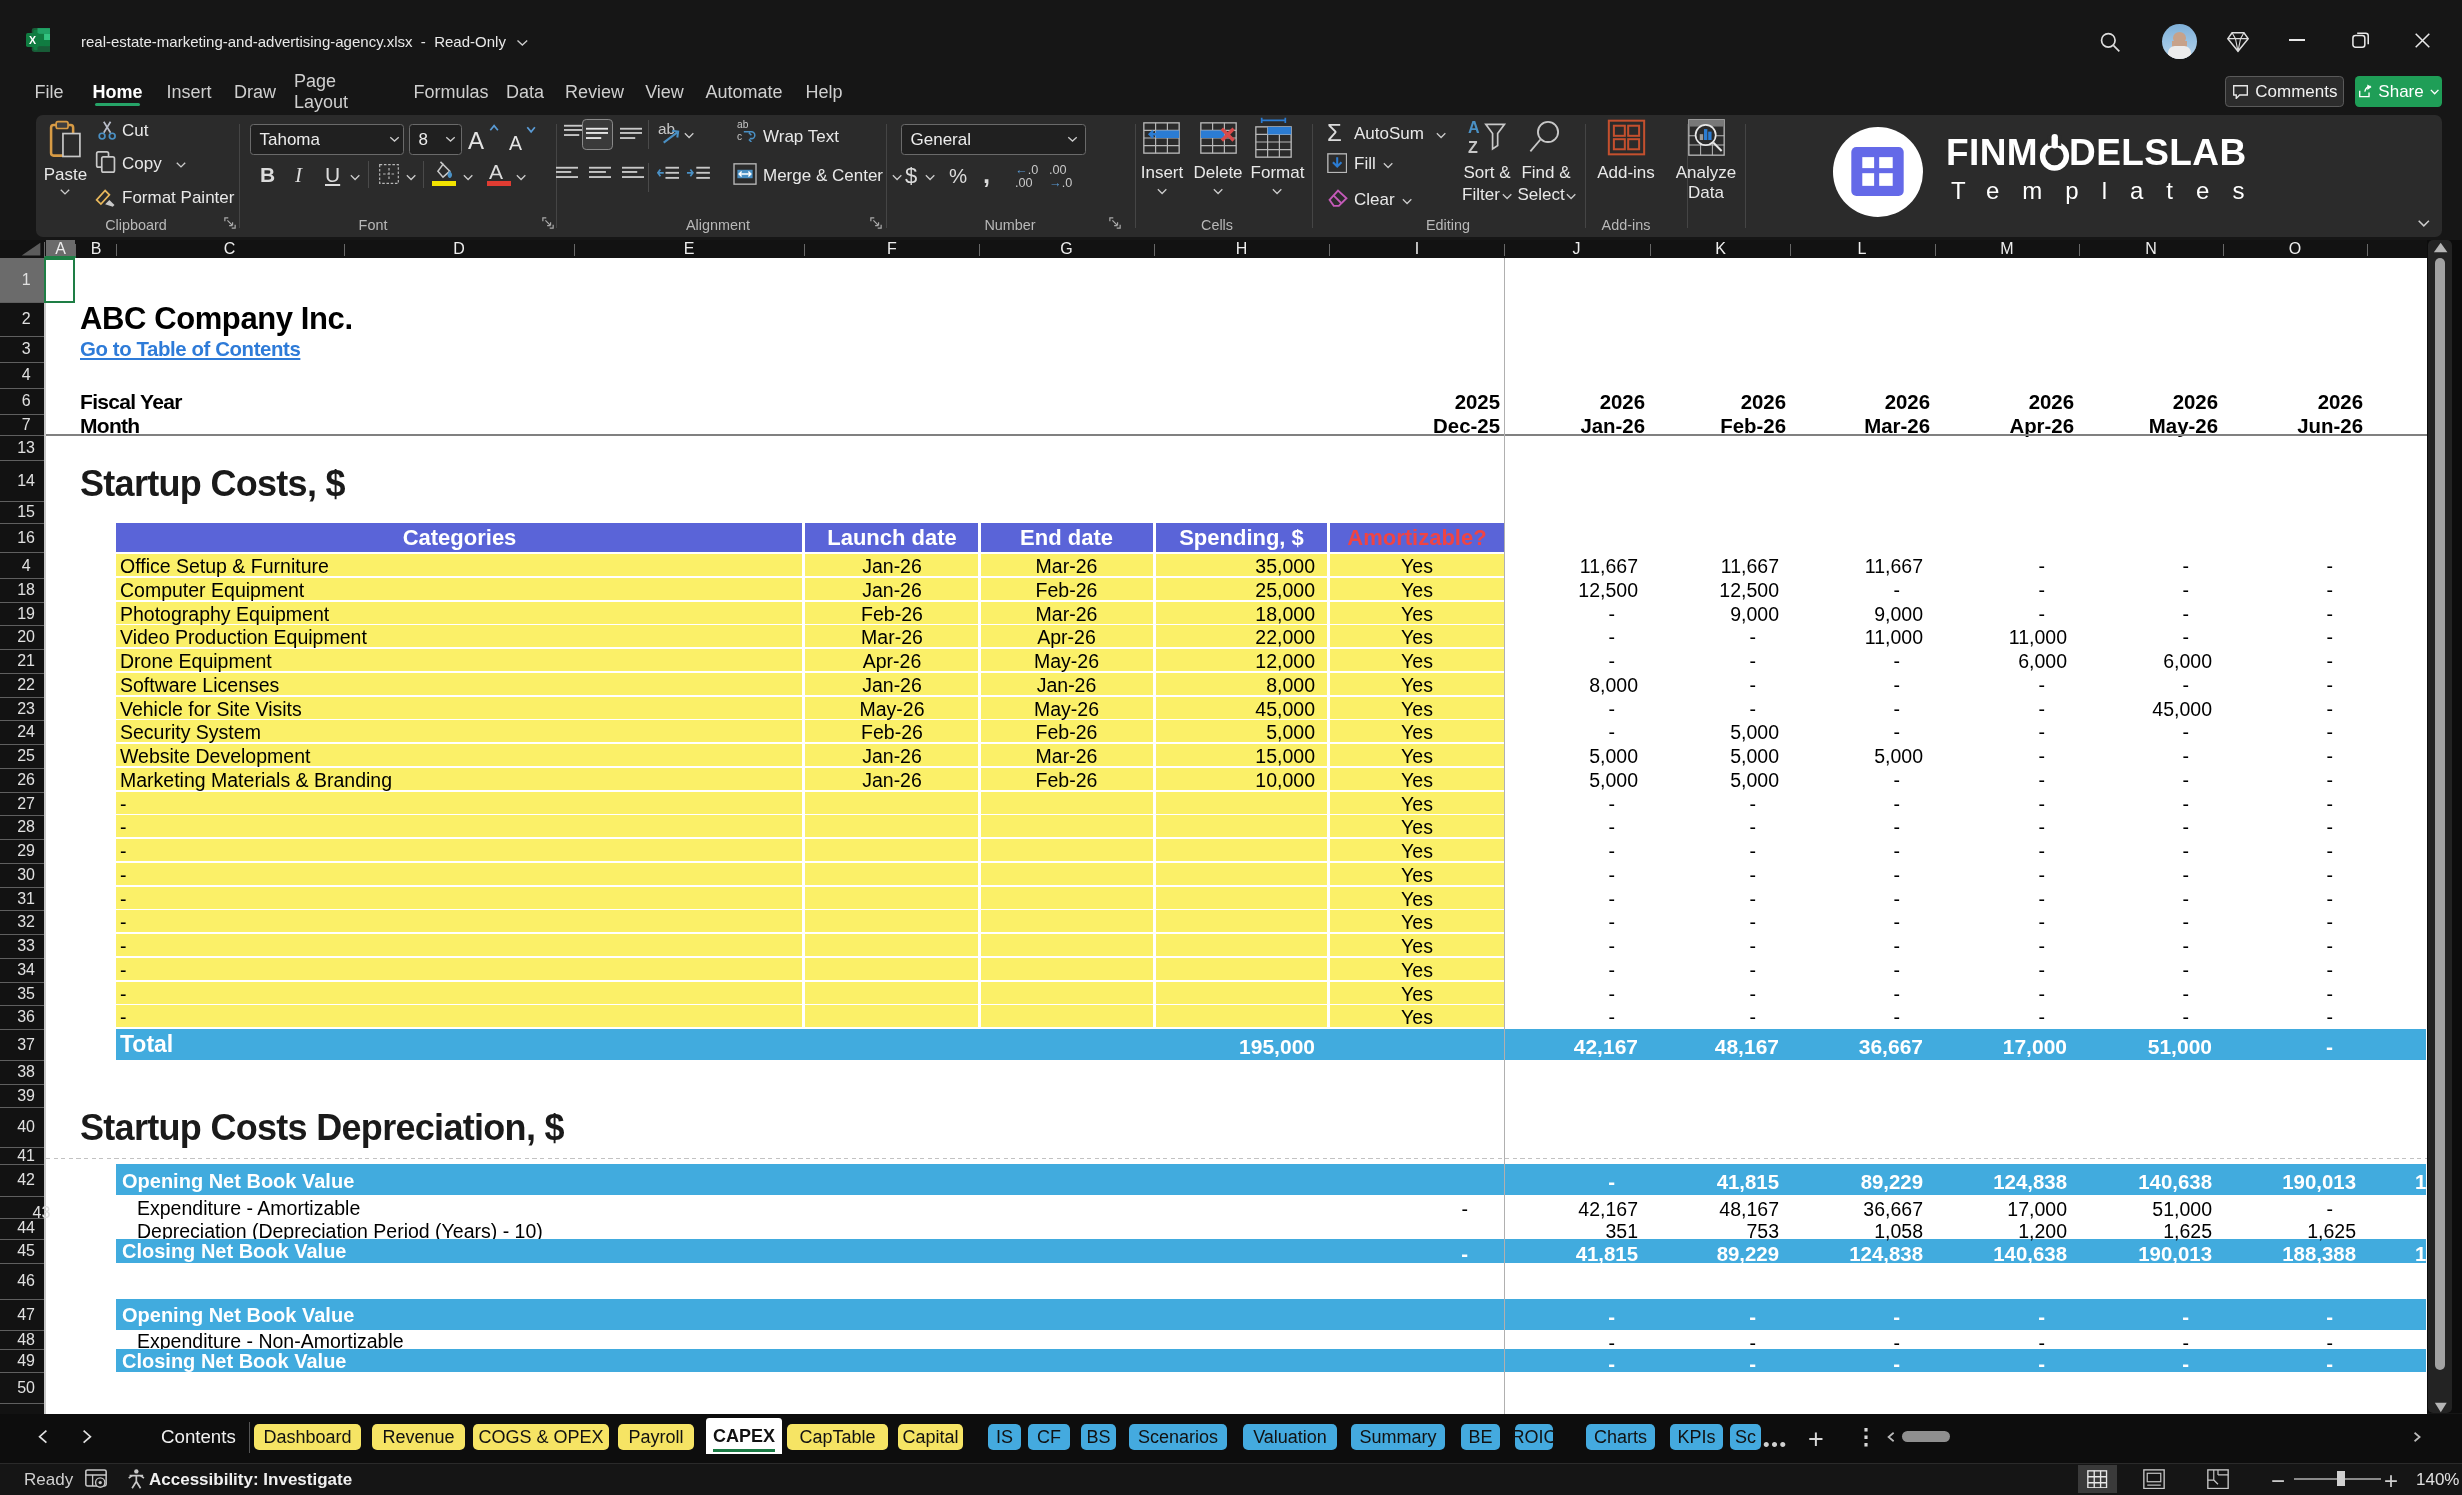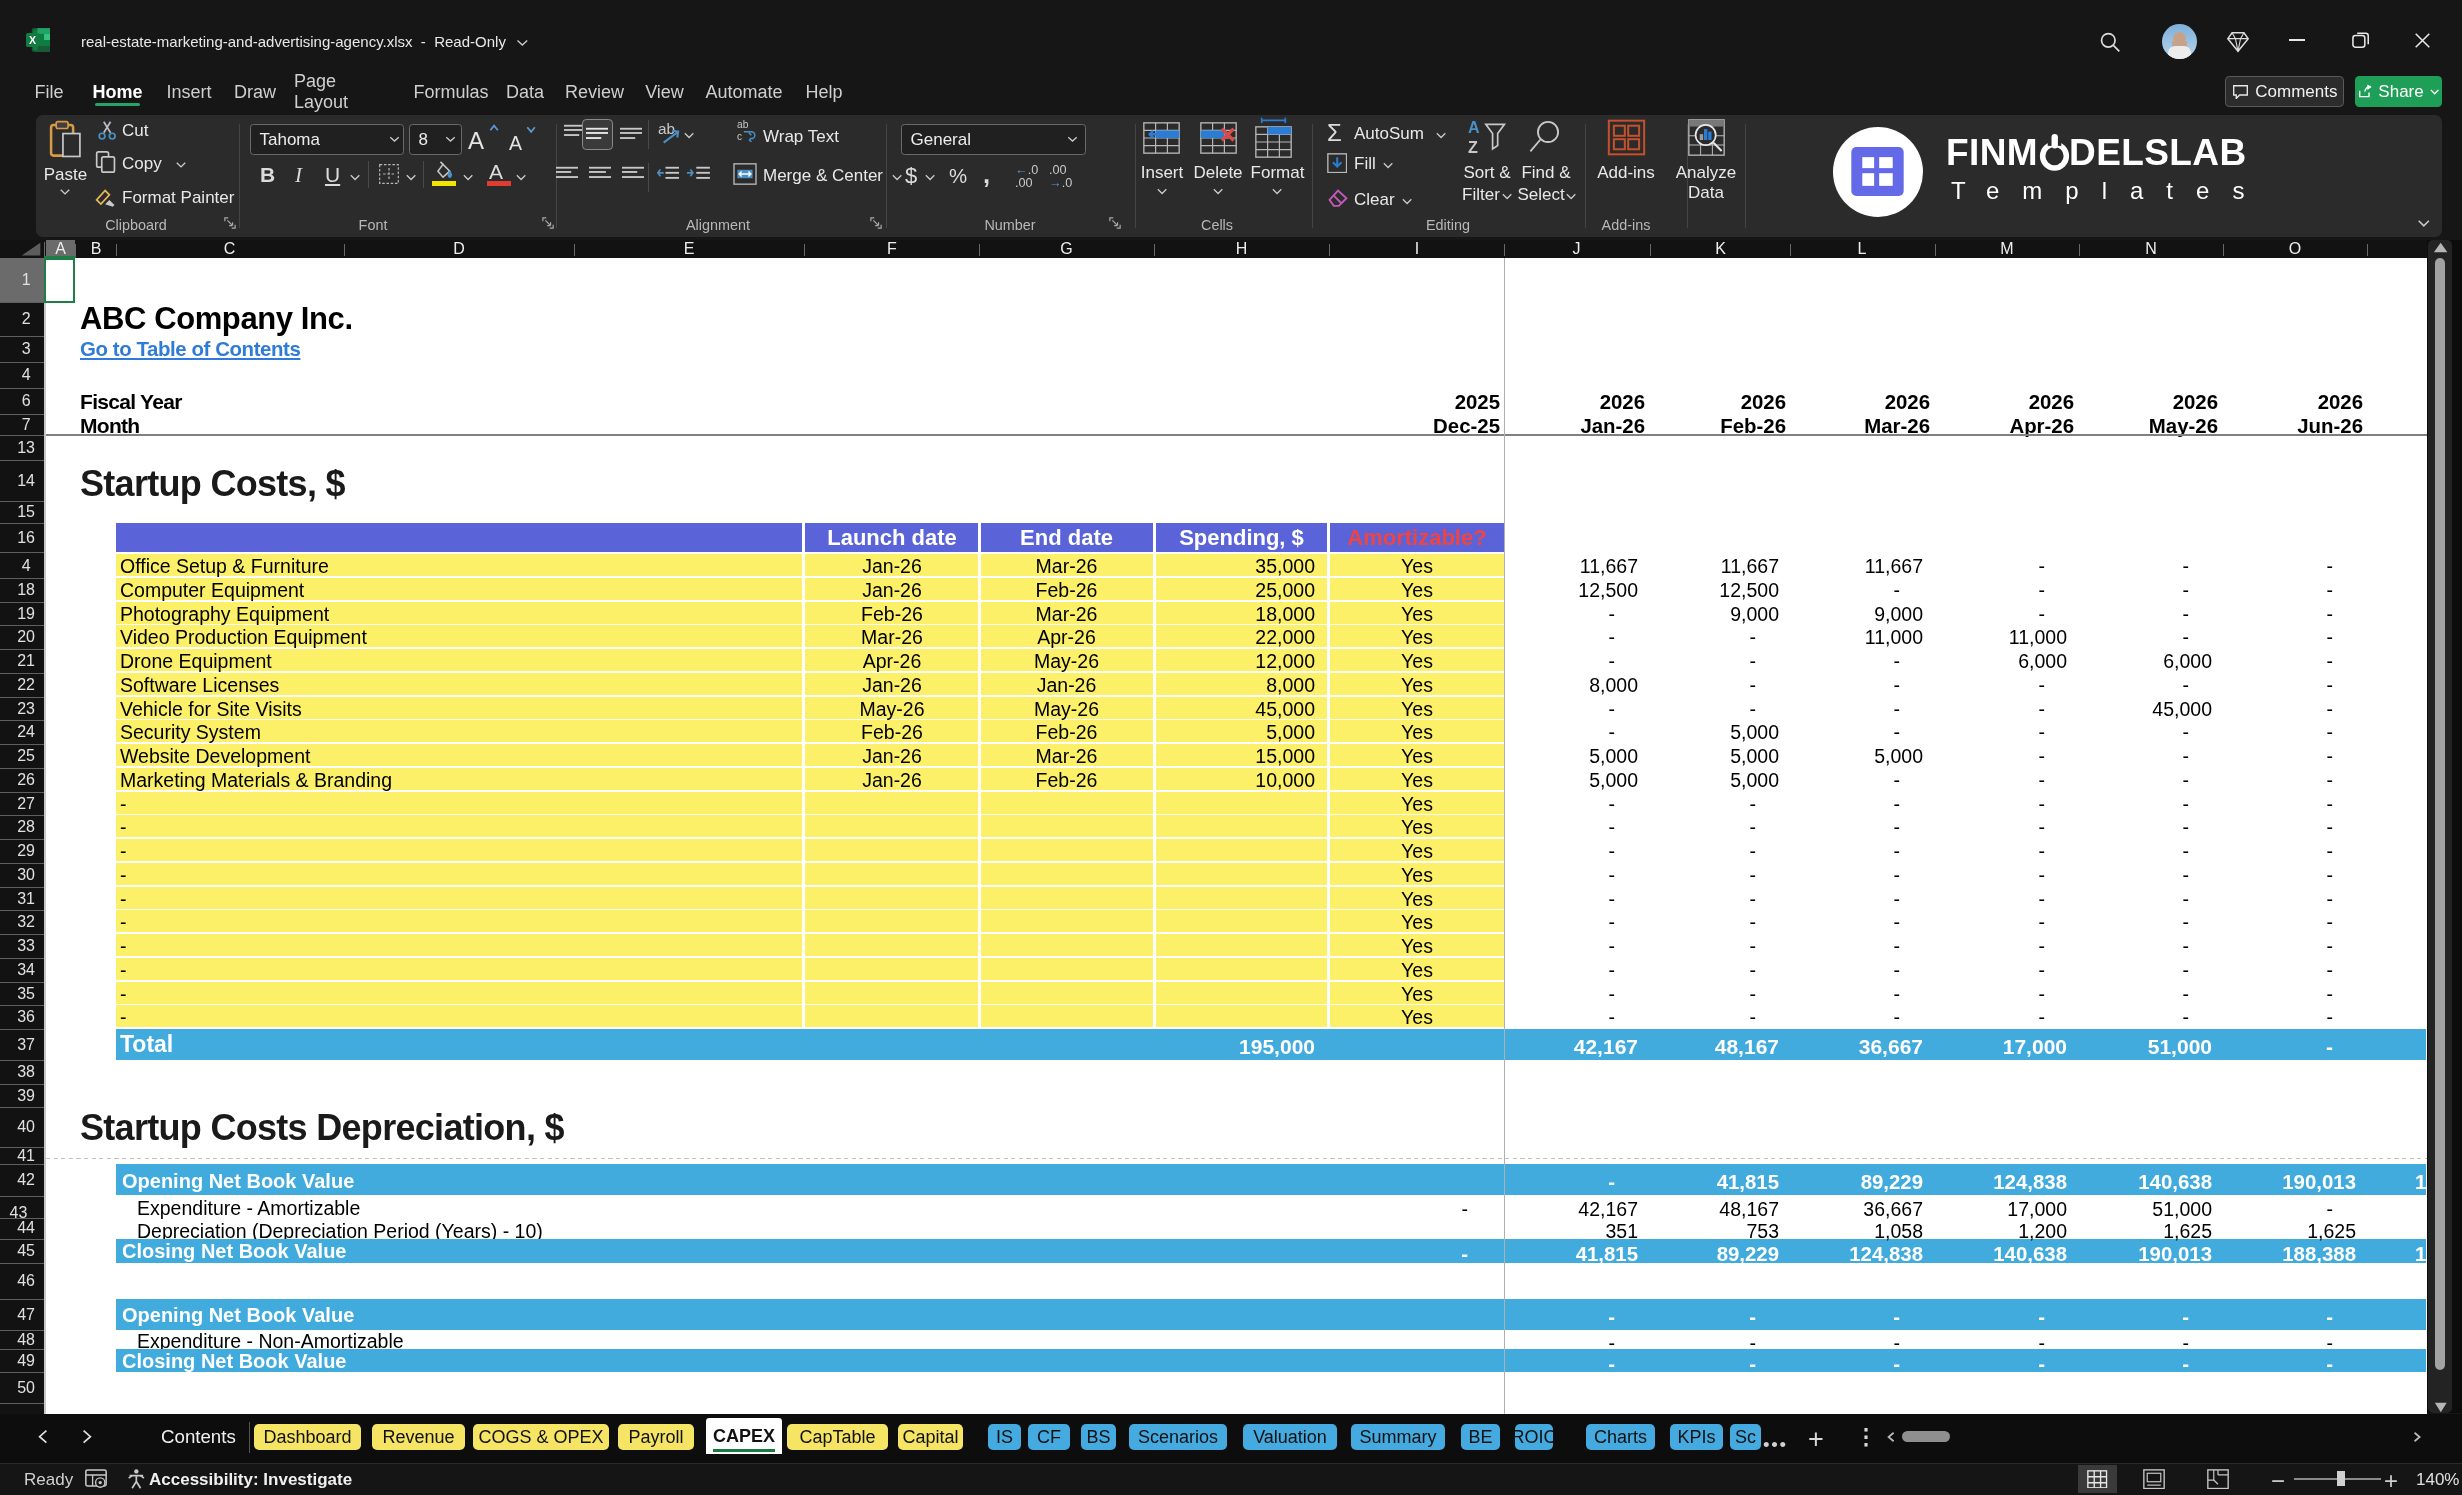--- a/index.html
+++ b/index.html
@@ -461,21 +461,21 @@
 <div class="ab ct" style="left:7.6px;top:1060px;width:37px;height:24px;font-size:16px;color:#e0e0e0;">38</div>
 <div class="ab" style="left:0;top:1084px;width:44px;height:0.8px;background:#5f5f5f;"></div>
 <div class="ab ct" style="left:7.6px;top:1084px;width:37px;height:24px;font-size:16px;color:#e0e0e0;">39</div>
 <div class="ab" style="left:0;top:1107px;width:44px;height:0.8px;background:#5f5f5f;"></div>
 <div class="ab ct" style="left:7.6px;top:1107px;width:37px;height:40px;font-size:16px;color:#e0e0e0;">40</div>
 <div class="ab" style="left:0;top:1147px;width:44px;height:0.8px;background:#5f5f5f;"></div>
 <div class="ab ct" style="left:7.6px;top:1147px;width:37px;height:17px;font-size:16px;color:#e0e0e0;">41</div>
 <div class="ab" style="left:0;top:1164px;width:44px;height:0.8px;background:#5f5f5f;"></div>
 <div class="ab ct" style="left:7.6px;top:1164px;width:37px;height:31px;font-size:16px;color:#e0e0e0;">42</div>
 <div class="ab" style="left:0;top:1196px;width:44px;height:0.8px;background:#5f5f5f;"></div>
-<div class="ab ct" style="left:0;top:1196px;width:37px;height:34px;font-size:16px;color:#e0e0e0;">43</div>
+<div class="ab ct" style="left:23px;top:1196px;width:37px;height:34px;font-size:16px;color:#e0e0e0;">43</div>
 <div class="ab" style="left:0;top:1218px;width:44px;height:0.8px;background:#5f5f5f;"></div>
 <div class="ab ct" style="left:7.6px;top:1218px;width:37px;height:20.4px;font-size:16px;color:#e0e0e0;">44</div>
 <div class="ab" style="left:0;top:1239px;width:44px;height:0.8px;background:#5f5f5f;"></div>
 <div class="ab ct" style="left:7.6px;top:1239px;width:37px;height:24px;font-size:16px;color:#e0e0e0;">45</div>
 <div class="ab" style="left:0;top:1263px;width:44px;height:0.8px;background:#5f5f5f;"></div>
 <div class="ab ct" style="left:7.6px;top:1263px;width:37px;height:36px;font-size:16px;color:#e0e0e0;">46</div>
 <div class="ab" style="left:0;top:1299px;width:44px;height:0.8px;background:#5f5f5f;"></div>
 <div class="ab ct" style="left:7.6px;top:1299px;width:37px;height:31px;font-size:16px;color:#e0e0e0;">47</div>
 <div class="ab" style="left:0;top:1330px;width:44px;height:0.8px;background:#5f5f5f;"></div>
 <div class="ab ct" style="left:7.6px;top:1330px;width:37px;height:19.5px;font-size:16px;color:#e0e0e0;">48</div>
@@ -498,20 +498,21 @@
 <div class="ab num" style="right:532px;top:416px;font-size:20.4px;font-weight:bold;color:#000;line-height:1;">Mar-26</div>
 <div class="ab num" style="right:388px;top:392px;font-size:20.4px;font-weight:bold;color:#000;line-height:1;">2026</div>
 <div class="ab num" style="right:388px;top:416px;font-size:20.4px;font-weight:bold;color:#000;line-height:1;">Apr-26</div>
 <div class="ab num" style="right:244px;top:392px;font-size:20.4px;font-weight:bold;color:#000;line-height:1;">2026</div>
 <div class="ab num" style="right:244px;top:416px;font-size:20.4px;font-weight:bold;color:#000;line-height:1;">May-26</div>
 <div class="ab num" style="right:99px;top:392px;font-size:20.4px;font-weight:bold;color:#000;line-height:1;">2026</div>
 <div class="ab num" style="right:99px;top:416px;font-size:20.4px;font-weight:bold;color:#000;line-height:1;">Jun-26</div>
 <div class="ab" style="left:46px;top:434px;width:2381px;height:1.7px;background:#808080;"></div>
 <div class="ab num" style="left:80px;top:466px;font-size:36px;font-weight:bold;color:#1a1a1a;line-height:1;letter-spacing:-0.7px;">Startup Costs, $</div>
 <div class="ab" style="left:116px;top:523px;width:1388px;height:29px;background:#5a64d8;"></div>
+<div class="ab num" style="left:116px;top:527px;width:687px;text-align:center;font-size:22px;font-weight:bold;color:#fff;line-height:1;">Categories</div>
 <div class="ab num" style="left:804px;top:527px;width:176px;text-align:center;font-size:22px;font-weight:bold;color:#fff;line-height:1;">Launch date</div>
 <div class="ab num" style="left:979px;top:527px;width:175px;text-align:center;font-size:22px;font-weight:bold;color:#fff;line-height:1;">End date</div>
 <div class="ab num" style="left:1154px;top:527px;width:175px;text-align:center;font-size:22px;font-weight:bold;color:#fff;line-height:1;">Spending, $</div>
 <div class="ab num" style="left:1329px;top:527px;width:176px;text-align:center;font-size:22px;font-weight:bold;color:#ef4444;line-height:1;">Amortizable?</div>
 <div class="ab" style="left:116px;top:554px;width:1388px;height:21.6px;background:#fbf068;"></div>
 <div class="ab" style="left:116px;top:578px;width:1388px;height:21.6px;background:#fbf068;"></div>
 <div class="ab" style="left:116px;top:602px;width:1388px;height:21.6px;background:#fbf068;"></div>
 <div class="ab" style="left:116px;top:625px;width:1388px;height:21.6px;background:#fbf068;"></div>
 <div class="ab" style="left:116px;top:649px;width:1388px;height:21.6px;background:#fbf068;"></div>
 <div class="ab" style="left:116px;top:673px;width:1388px;height:21.6px;background:#fbf068;"></div>

